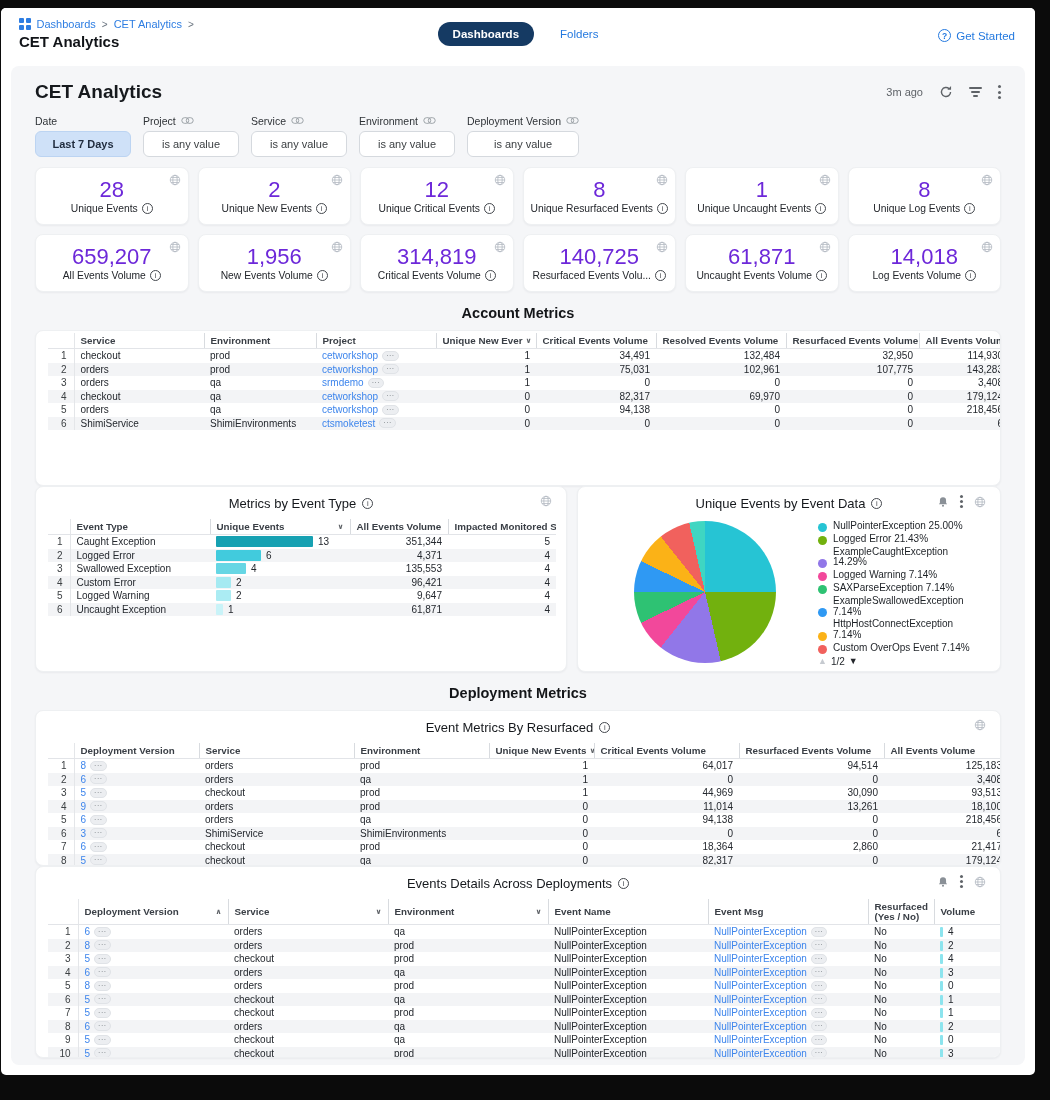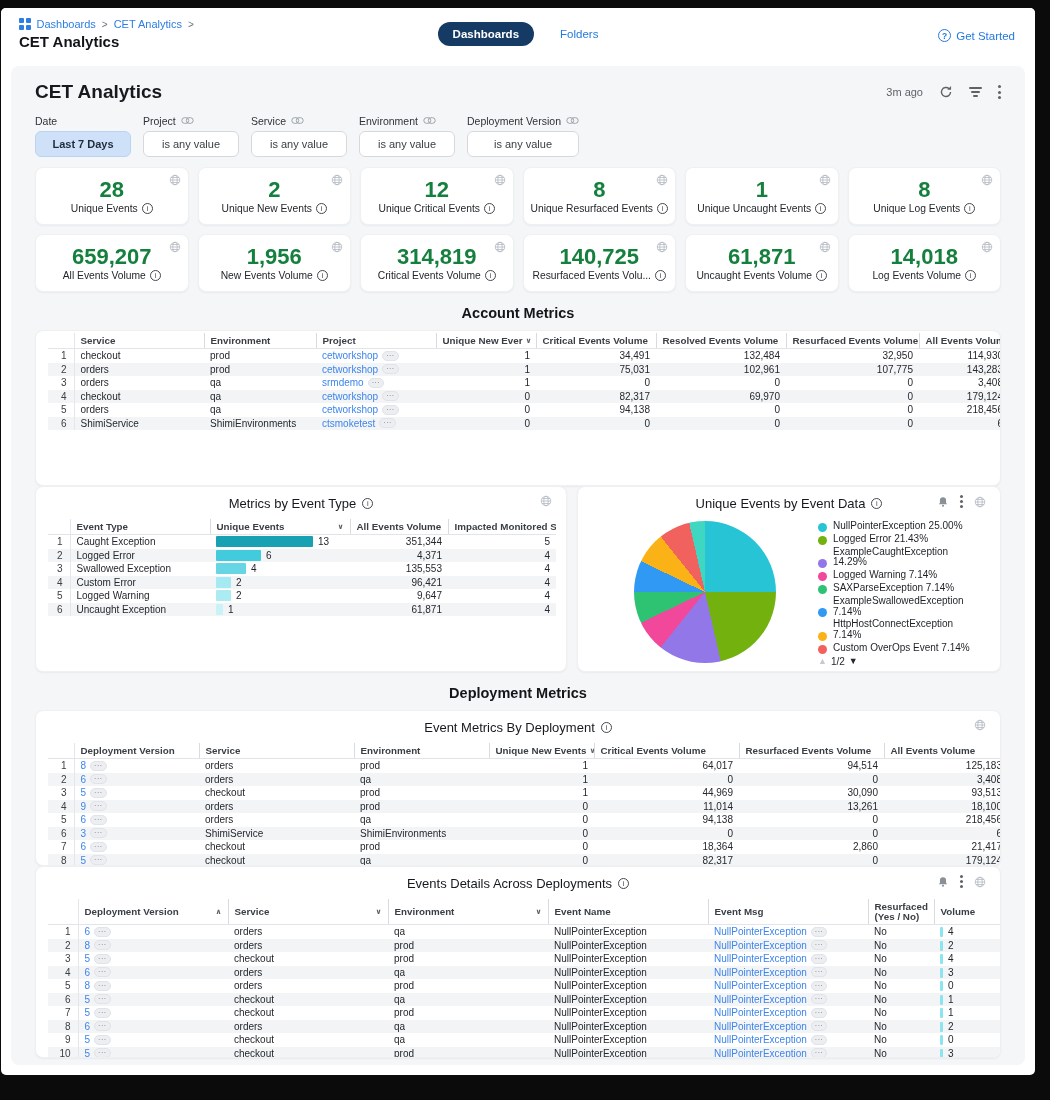--- a/index.html
+++ b/index.html
@@ -32,21 +32,21 @@
   .kebab i{width:3px;height:3px;border-radius:50%;background:#5f6368}
   
   .filters{display:flex;gap:12px;margin-top:7px}
   .flabel{display:flex;align-items:center;gap:5px;font-size:10.5px;color:#2f3337;height:15px}
   .fctl{margin-top:3px;font-size:11px;border-radius:6px;padding:6px 14px;text-align:center;min-width:96px;cursor:pointer}
   .fctl.sel{background:#cfe1f8;border:1px solid #bcd4f2;color:#1f2b3d;font-weight:600}
   .fctl.any{background:#fff;border:1px solid #d5d9de;color:#3c4043}
   
   .kpis{display:grid;grid-template-columns:repeat(6,1fr);gap:9px;margin-top:10px}
   .kpi{background:#fff;border-radius:8px;height:58px;position:relative;display:flex;flex-direction:column;align-items:center;justify-content:center;border:1px solid #eef0f2;box-shadow:0 1px 2px rgba(16,24,40,.05)}
-  .kpi-value{font-size:22px;font-weight:700;color:#15803d;line-height:23px}
+  .kpi-value{font-size:22px;font-weight:400;color:#6d28d9;line-height:23px}
   .kpi-label{font-size:10.3px;color:#23262b;display:flex;gap:4px;align-items:center;margin-top:2px;white-space:nowrap}
   .kpi .globe{position:absolute;top:6px;right:7px}
   .info{width:11px;height:11px;border:1px solid #43474d;border-radius:50%;display:inline-flex;align-items:center;justify-content:center;font-size:7.5px;color:#43474d;flex:none;font-style:normal}
   .info::before{content:"i"}
   .section-title{text-align:center;font-size:14.5px;font-weight:700;color:#141619;margin:13px 0 9px}
   
   .panel{background:#fff;border-radius:8px;border:1px solid #eef0f2;box-shadow:0 1px 2px rgba(16,24,40,.05);position:relative;overflow:hidden;padding:0 12px}
   .panel-head{position:relative;height:30px;padding-top:9px}
   .panel-title{display:flex;justify-content:center;align-items:center;gap:6px;font-size:13px;font-weight:500;color:#16191d}
   .panel-icons{position:absolute;right:2px;top:8px;display:flex;gap:11px;align-items:center}
@@ -720,21 +720,21 @@
             </div>
         </div>
       </div>
     </div>
 
     <div class="section-title">Deployment Metrics</div>
 
     <div class="panel p4">
       <div class="panel-head">
         <div class="panel-title">
-          <span>Event Metrics By Deployment</span>
+          <span>Event Metrics By Resurfaced</span>
           <span class="info"></span>
         </div>
         <div class="panel-icons">
             <svg class="ic" width="12" height="12" viewBox="0 0 16 16">
               <g fill="none" stroke="#b4bac2" stroke-width="1.1">
                 <circle cx="8" cy="8" r="6.3"></circle>
                 <ellipse cx="8" cy="8" rx="2.9" ry="6.3"></ellipse>
                 <path d="M1.7 8h12.6M2.7 4.6h10.6M2.7 11.4h10.6"></path>
               </g>
             </svg>

